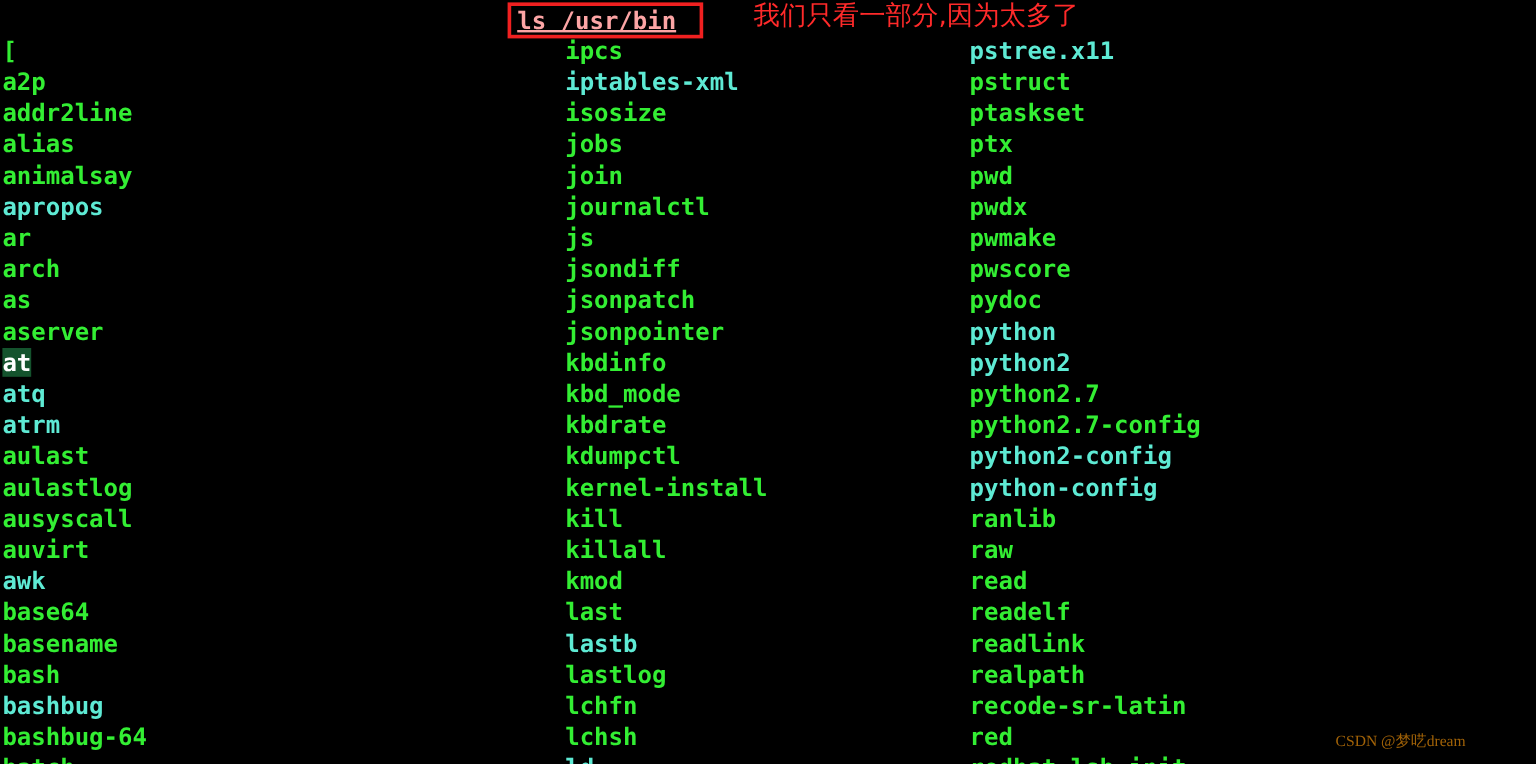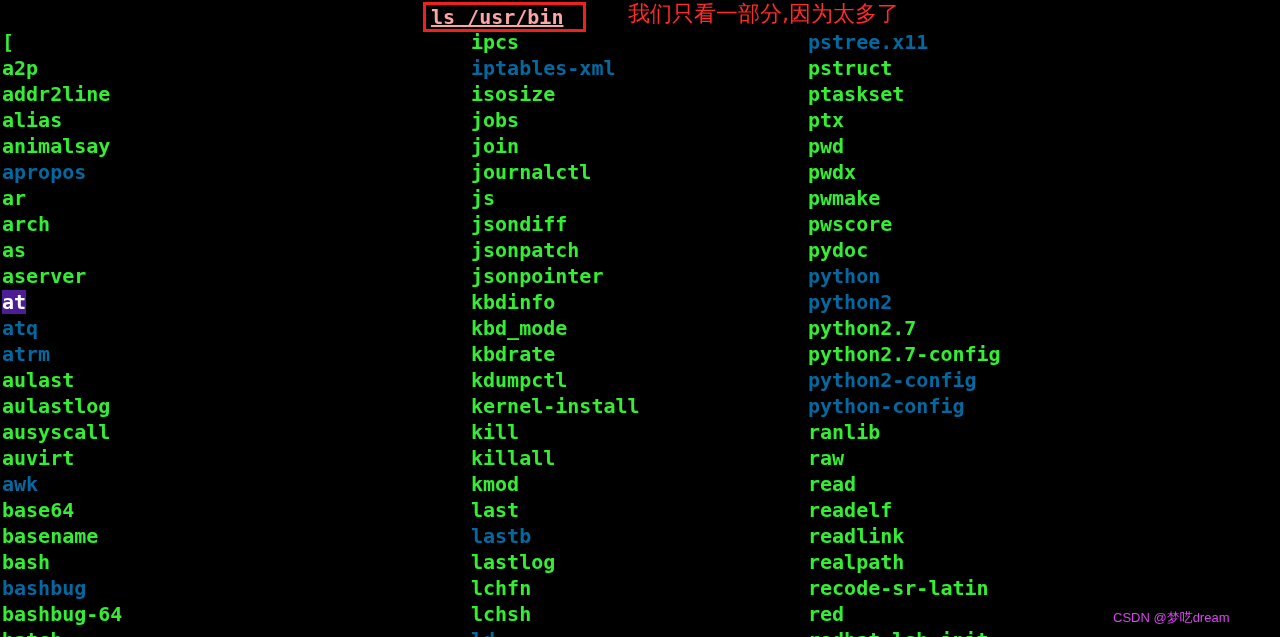--- a/index.html
+++ b/index.html
@@ -82,36 +82,36 @@
   .col-2 { left: 471px; width: 330px; }
   .col-3 { left: 808px; width: 460px; }
 
   .entry {
     display: block;
     height: 26px;
     line-height: 26px;
     white-space: pre;
   }
   .exe  { color: #33ee33; }
-  .link { color: #0369a1; }
+  .link { color: #5eead4; }
   .setuid {
     color: #ffffff;
-    background: #4c1d95;
+    background: #14532d;
   }
   .entry > span {
     white-space: pre;
   }
 
   
   .watermark {
     position: absolute;
     left: 1113px;
     top: 605px;
-    color: #d946ef;
-    font-family: Liberation Sans, sans-serif;
+    color: #a16207;
+    font-family: Liberation Serif, serif;
     font-size: 13px;
     font-weight: normal;
     white-space: pre;
   }
 </style>
 </head>
 <body>
 
 <div id="terminal">
 

